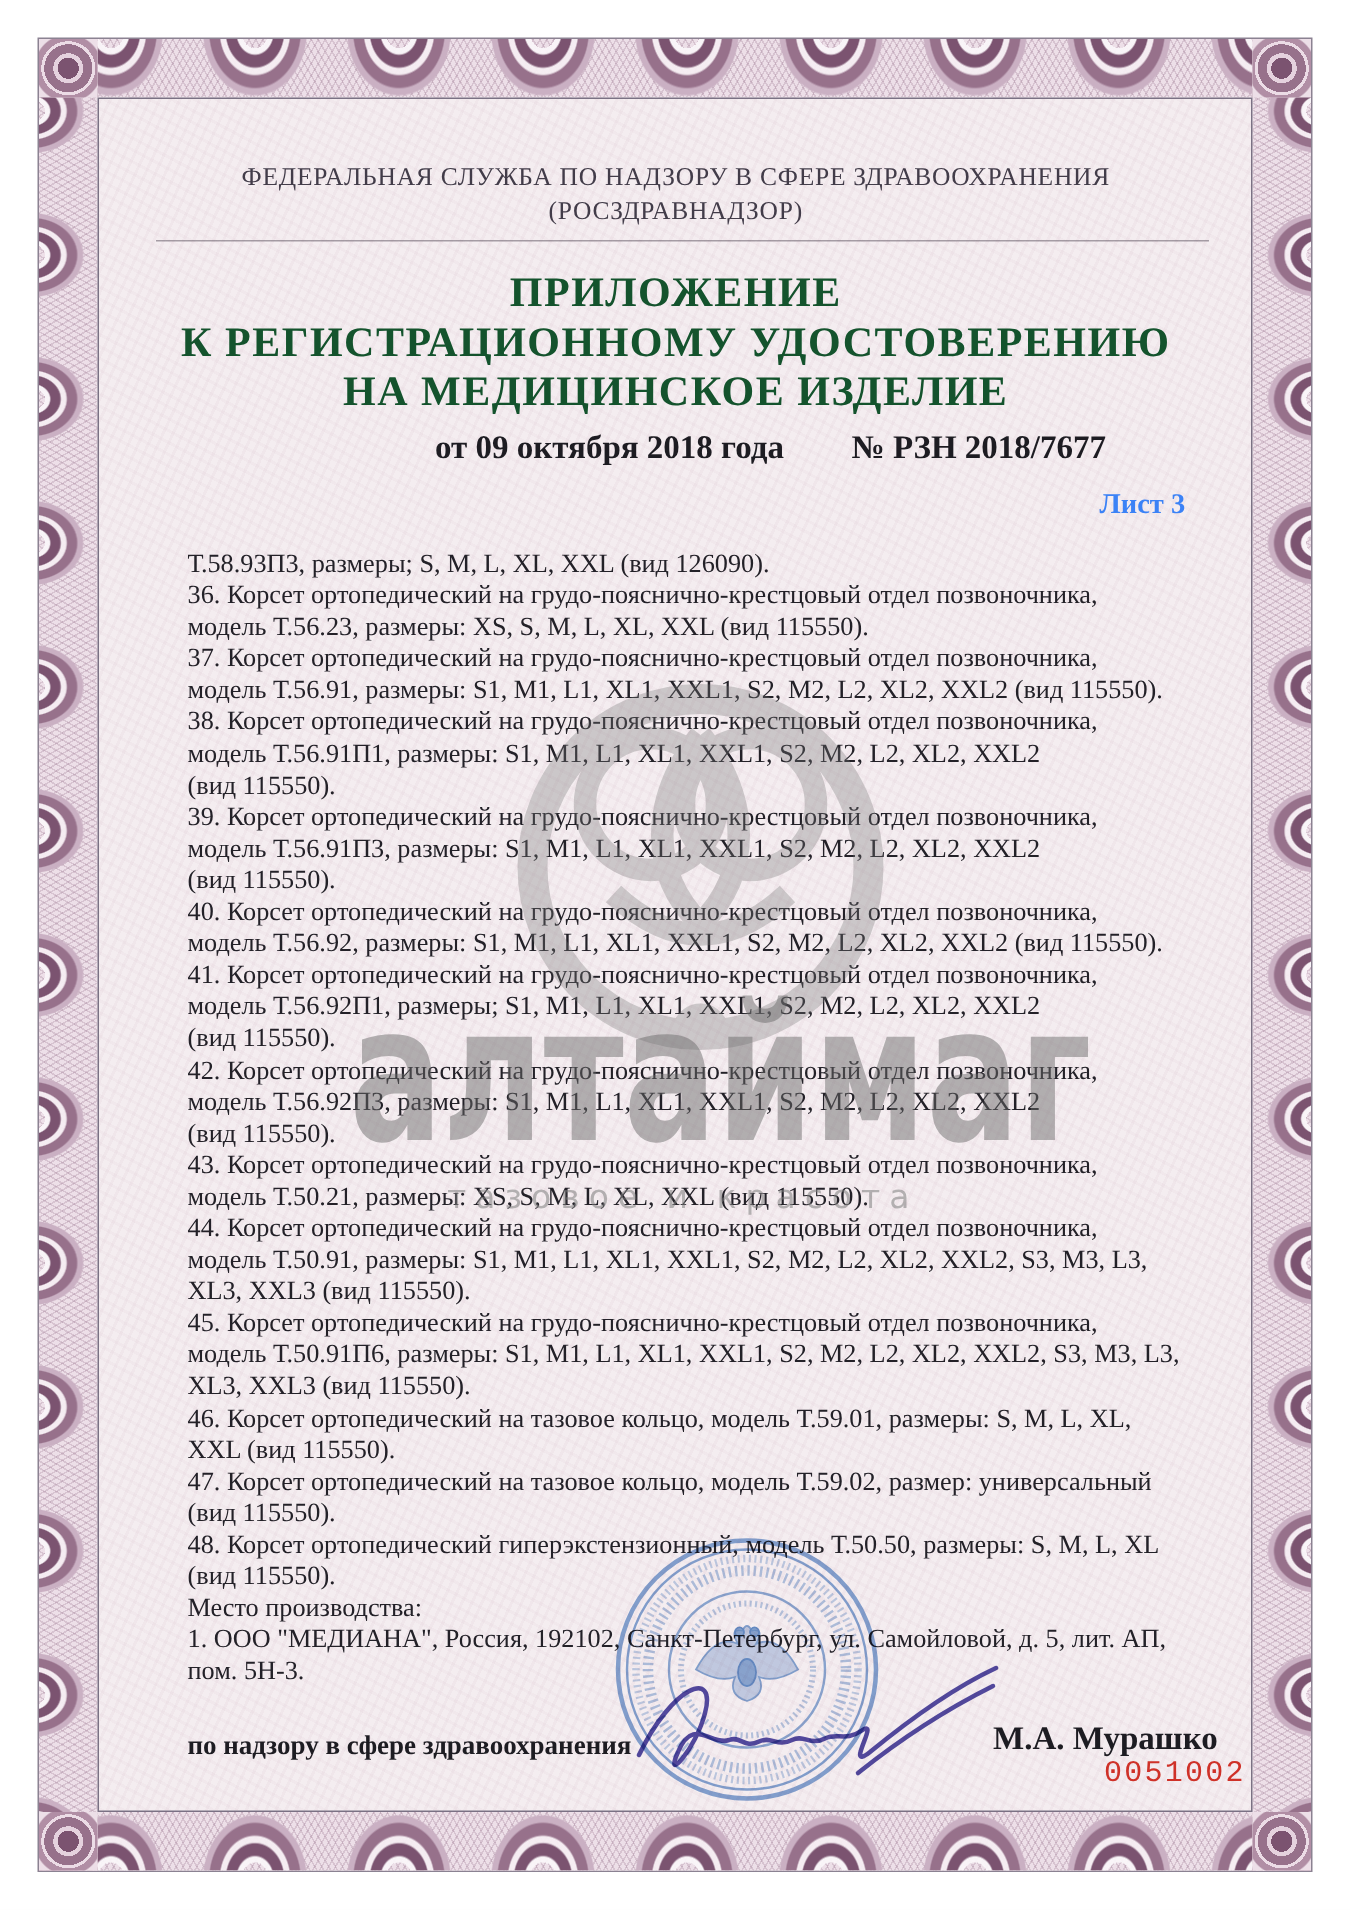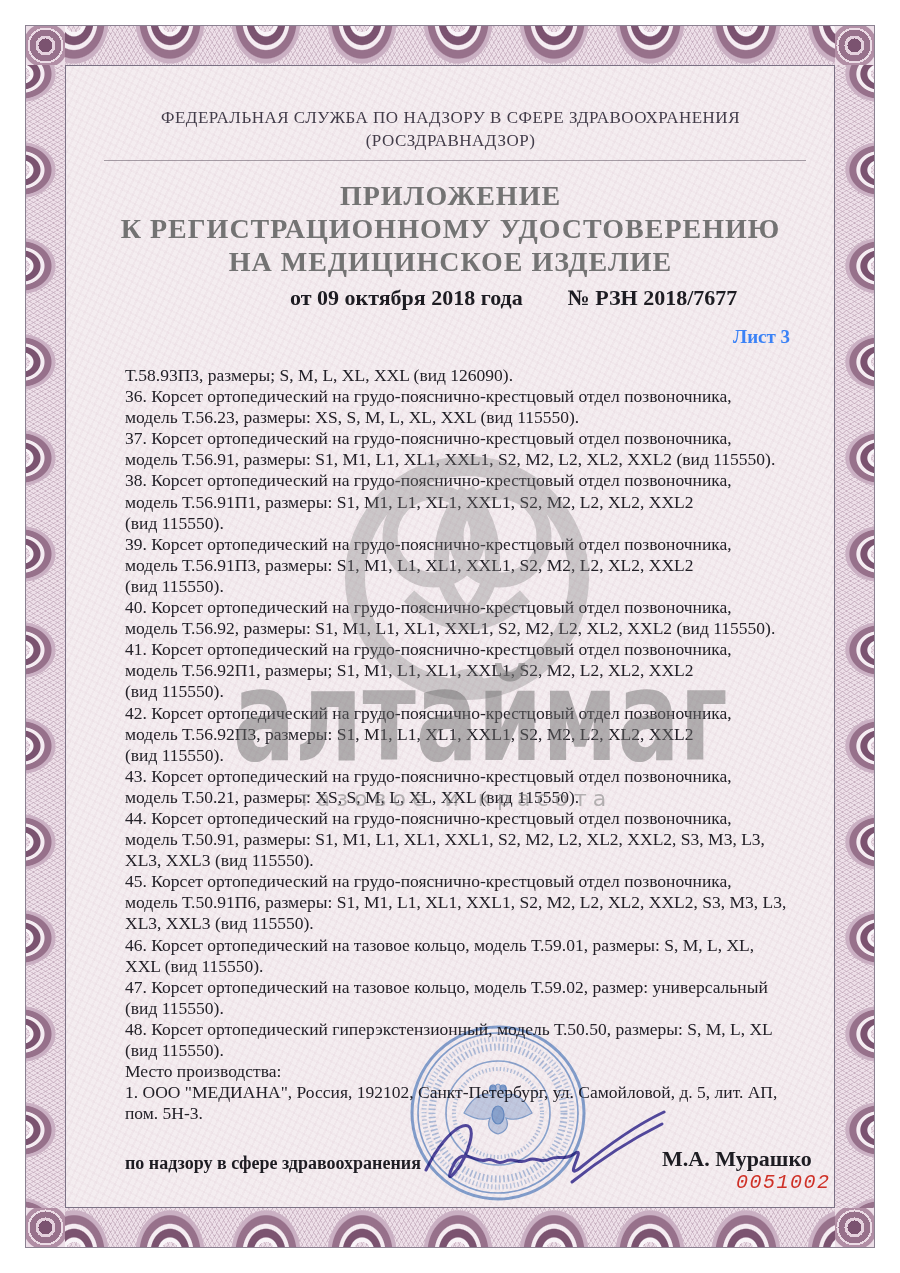--- a/index.html
+++ b/index.html
@@ -45,33 +45,33 @@
       repeating-linear-gradient(115deg, rgba(213,186,199,.13) 0 2px, rgba(0,0,0,0) 2px 6px),
       repeating-linear-gradient(28deg, rgba(213,186,199,.10) 0 2px, rgba(0,0,0,0) 2px 7px);}
 
   
   .authority{position:absolute;left:68px;right:67px;text-align:center;
     color:#423c49;font-size:17px;letter-spacing:.5px;white-space:nowrap;}
   .auth1{top:108px;} .auth2{top:131px;}
   .sep-line{position:absolute;left:104px;top:160px;width:702px;height:1px;
     background:rgba(100,90,102,.55);}
   .title{position:absolute;left:68px;right:67px;text-align:center;
-    color:#737373;font-weight:bold;font-size:28px;letter-spacing:1px;white-space:nowrap;}
+    color:#14532d;font-weight:bold;font-size:28px;letter-spacing:1px;white-space:nowrap;}
   .title1{top:180px;} .title2{top:213px;} .title3{top:246px;}
   .date-row{position:absolute;left:290px;top:285px;display:flex;gap:45px;
     font-weight:bold;font-size:22px;color:#1d1c22;white-space:nowrap;}
   .sheet{position:absolute;left:733px;top:326px;font-weight:bold;font-size:19px;color:#3b82f6;}
   .body-text{position:absolute;left:125px;top:365px;width:684px;
     font-size:17.5px;line-height:21.1px;color:#232128;}
   .body-text .bline{white-space:nowrap;}
   .official{position:absolute;left:125px;font-weight:bold;font-size:18px;color:#1d1c22;white-space:nowrap;}
   .off1{top:1127px;} .off2{top:1153px;text-align:center;}
   .signer-name{position:absolute;left:662px;top:1146px;font-weight:bold;font-size:22px;color:#1d1c22;white-space:nowrap;}
   .form-number{position:absolute;left:736px;top:1171px;font-family:"Liberation Mono",monospace;
-    font-size:20px;letter-spacing:1.5px;color:#cf3128;font-style:italic;}
+    font-size:20px;letter-spacing:1.5px;color:#cf3128;}
 
   
   .wm{pointer-events:none;}
   .wm-logo{position:absolute;left:337px;top:448px;}
   .wm-brand{position:absolute;left:233px;top:654px;font-family:"DejaVu Sans",sans-serif;
     font-weight:bold;font-size:126px;line-height:1;color:rgba(105,105,105,.48);
     transform:scaleX(.73);transform-origin:left center;white-space:nowrap;letter-spacing:0;}
   .wm-tagline{position:absolute;left:298px;top:786px;font-family:"DejaVu Sans",sans-serif;
     font-size:22px;letter-spacing:6px;color:rgba(125,125,125,.55);white-space:nowrap;}
 

